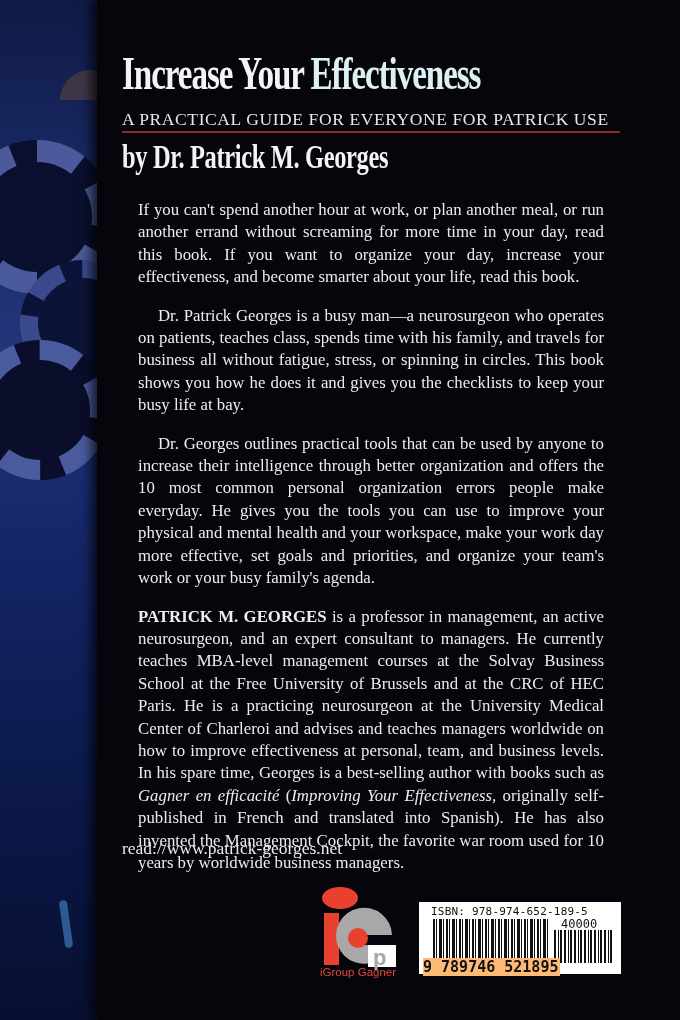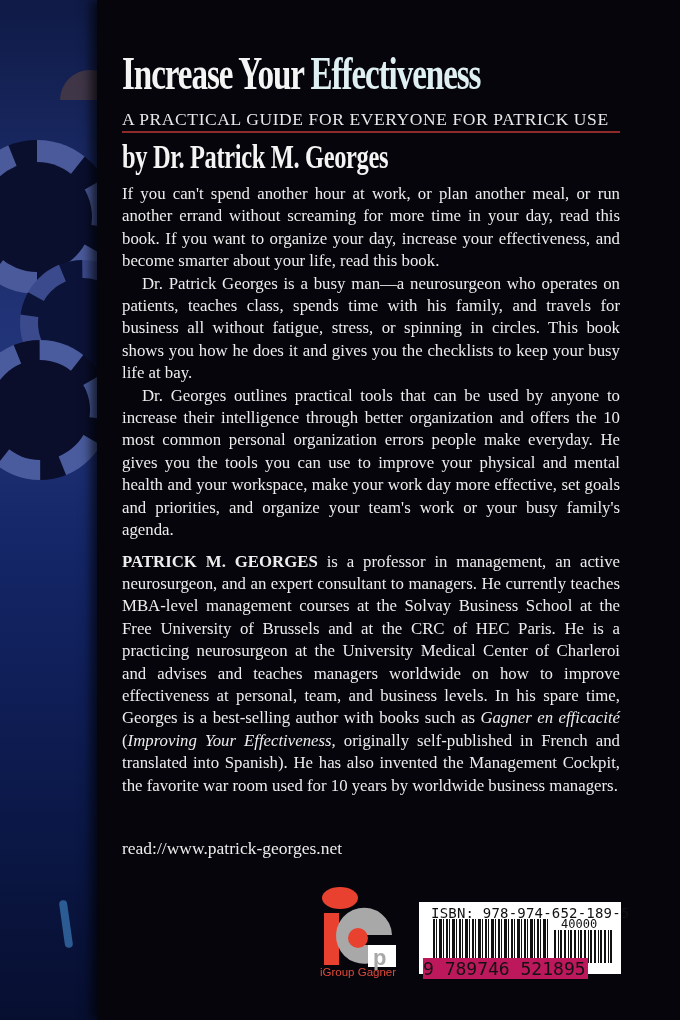--- a/index.html
+++ b/index.html
@@ -10,34 +10,34 @@
   .panel{position:absolute;left:97px;top:0;width:583px;height:1020px;background:#05050b;
     box-shadow:-6px 0 10px rgba(0,0,0,0.7);}
   .title{position:absolute;left:122px;top:48px;margin:0;color:#f4f4f4;font-family:"Liberation Serif",serif;
     font-weight:bold;font-size:46px;letter-spacing:-1.5px;line-height:52px;transform:scaleX(0.72);transform-origin:left top;white-space:nowrap;}
   .title .accent{color:#dff0f3;}
   .subtitle{position:absolute;left:122px;top:109px;color:#e8e8e8;font-size:17.5px;letter-spacing:0.6px;white-space:nowrap;font-family:"Liberation Serif",serif;}
   .rule{position:absolute;left:122px;top:131px;width:498px;height:2px;background:#8e2a2a;}
   .author{position:absolute;left:122px;top:135px;color:#f4f4f4;font-weight:bold;font-size:34px;line-height:44px;letter-spacing:-0.5px;
     transform:scaleX(0.72);transform-origin:left top;white-space:nowrap;}
   .body{position:absolute;left:122px;top:183px;width:498px;color:#ededed;font-size:16.8px;line-height:22.4px;text-align:justify;}
-  .body p{margin:0;}
+  .body p{margin:16px;}
   .body p.ind{text-indent:20px;}
   .body p.bio{margin-top:9px;}
   .bio .name{font-weight:bold;}
   .url{position:absolute;left:122px;top:838px;color:#ededed;font-size:17.5px;}
   .logo{position:absolute;left:318px;top:885px;width:84px;height:100px;}
   .logo-label{position:absolute;left:320px;top:966px;color:#e14a3a;font-family:"Liberation Sans",sans-serif;font-size:11.5px;white-space:nowrap;}
   .barcode{position:absolute;left:419px;top:902px;width:202px;height:72px;background:#fff;}
-  .isbn-text{position:absolute;left:12px;top:3px;font-family:"DejaVu Sans Mono",monospace;font-size:14px;color:#111;letter-spacing:0.2px;white-space:nowrap;}
+  .isbn-text{position:absolute;left:12px;top:3px;font-family:"DejaVu Sans Mono",monospace;font-size:11px;color:#111;letter-spacing:0.2px;white-space:nowrap;}
   .bars{position:absolute;left:14px;top:17px;width:116px;height:44px;
     background:repeating-linear-gradient(90deg,#111 0 2px,#fff 2px 3px,#111 3px 4px,#fff 4px 6px,#111 6px 9px,#fff 9px 10px,#111 10px 11px,#fff 11px 13px);}
   .bars2{position:absolute;left:135px;top:28px;width:58px;height:33px;
     background:repeating-linear-gradient(90deg,#111 0 2px,#fff 2px 4px,#111 4px 5px,#fff 5px 6px,#111 6px 8px,#fff 8px 10px);}
-  .ean{position:absolute;left:4px;top:56px;font-family:"DejaVu Sans Mono",monospace;font-size:18px;color:#111;background:#be185d;padding-right:2px;white-space:nowrap;}
+  .ean{position:absolute;left:4px;top:56px;font-family:"DejaVu Sans Mono",monospace;font-size:15px;color:#111;background:#fdba74;padding-right:2px;white-space:nowrap;font-weight:bold;}
   .addon{position:absolute;left:142px;top:15px;font-family:"DejaVu Sans Mono",monospace;font-size:12px;color:#111;}
 </style>
 </head>
 <body>
 
 <div class="left-strip">
   <div class="gear" style="left:-40px;top:140px;width:110px;height:110px;border:22px dashed #4a5a9a;background:#0a0f2e;"></div>
   <div class="gear" style="left:20px;top:260px;width:90px;height:90px;border:18px dashed #3b4a8c;background:#0c1338;"></div>
   <div class="gear" style="left:-30px;top:340px;width:100px;height:100px;border:20px dashed #4a5c9e;background:#0a0e2a;"></div>
   <div class="gear" style="left:60px;top:70px;width:60px;height:30px;border-radius:30px 30px 0 0;background:#6a4a3a;opacity:0.5;"></div>

